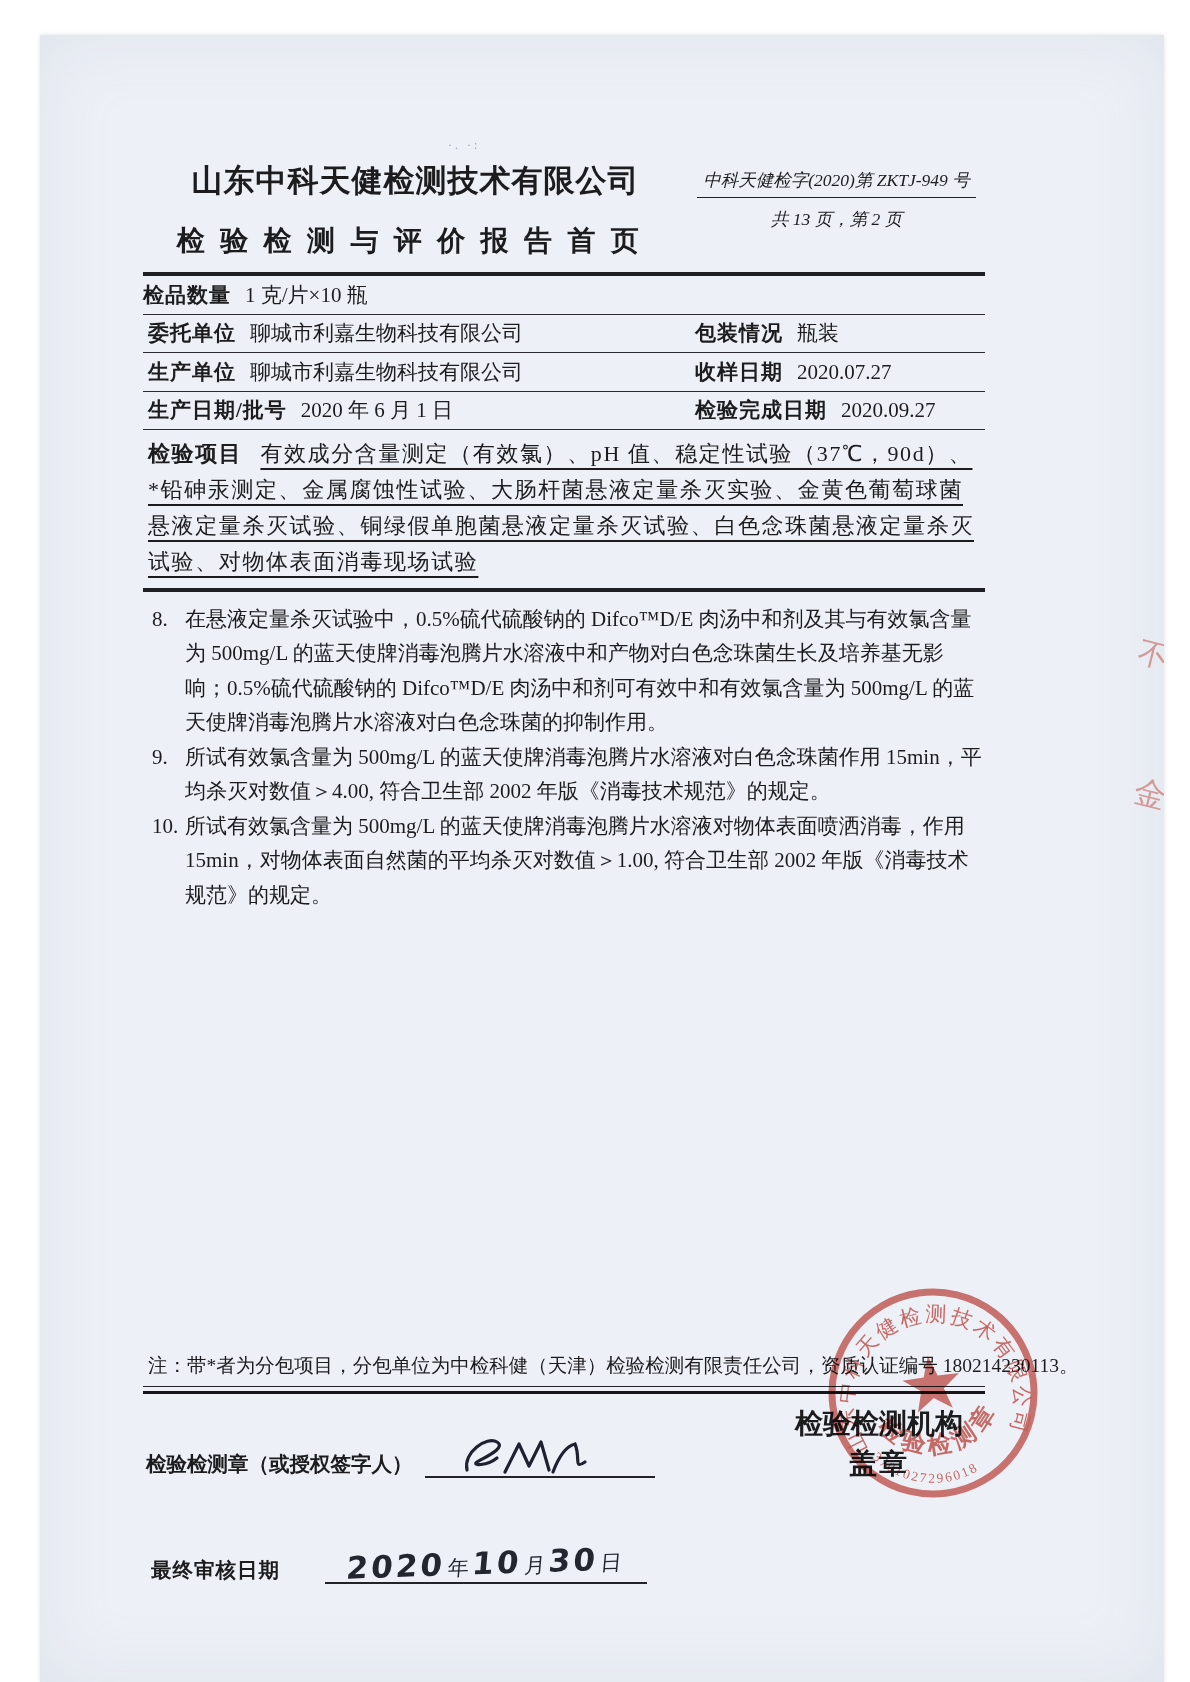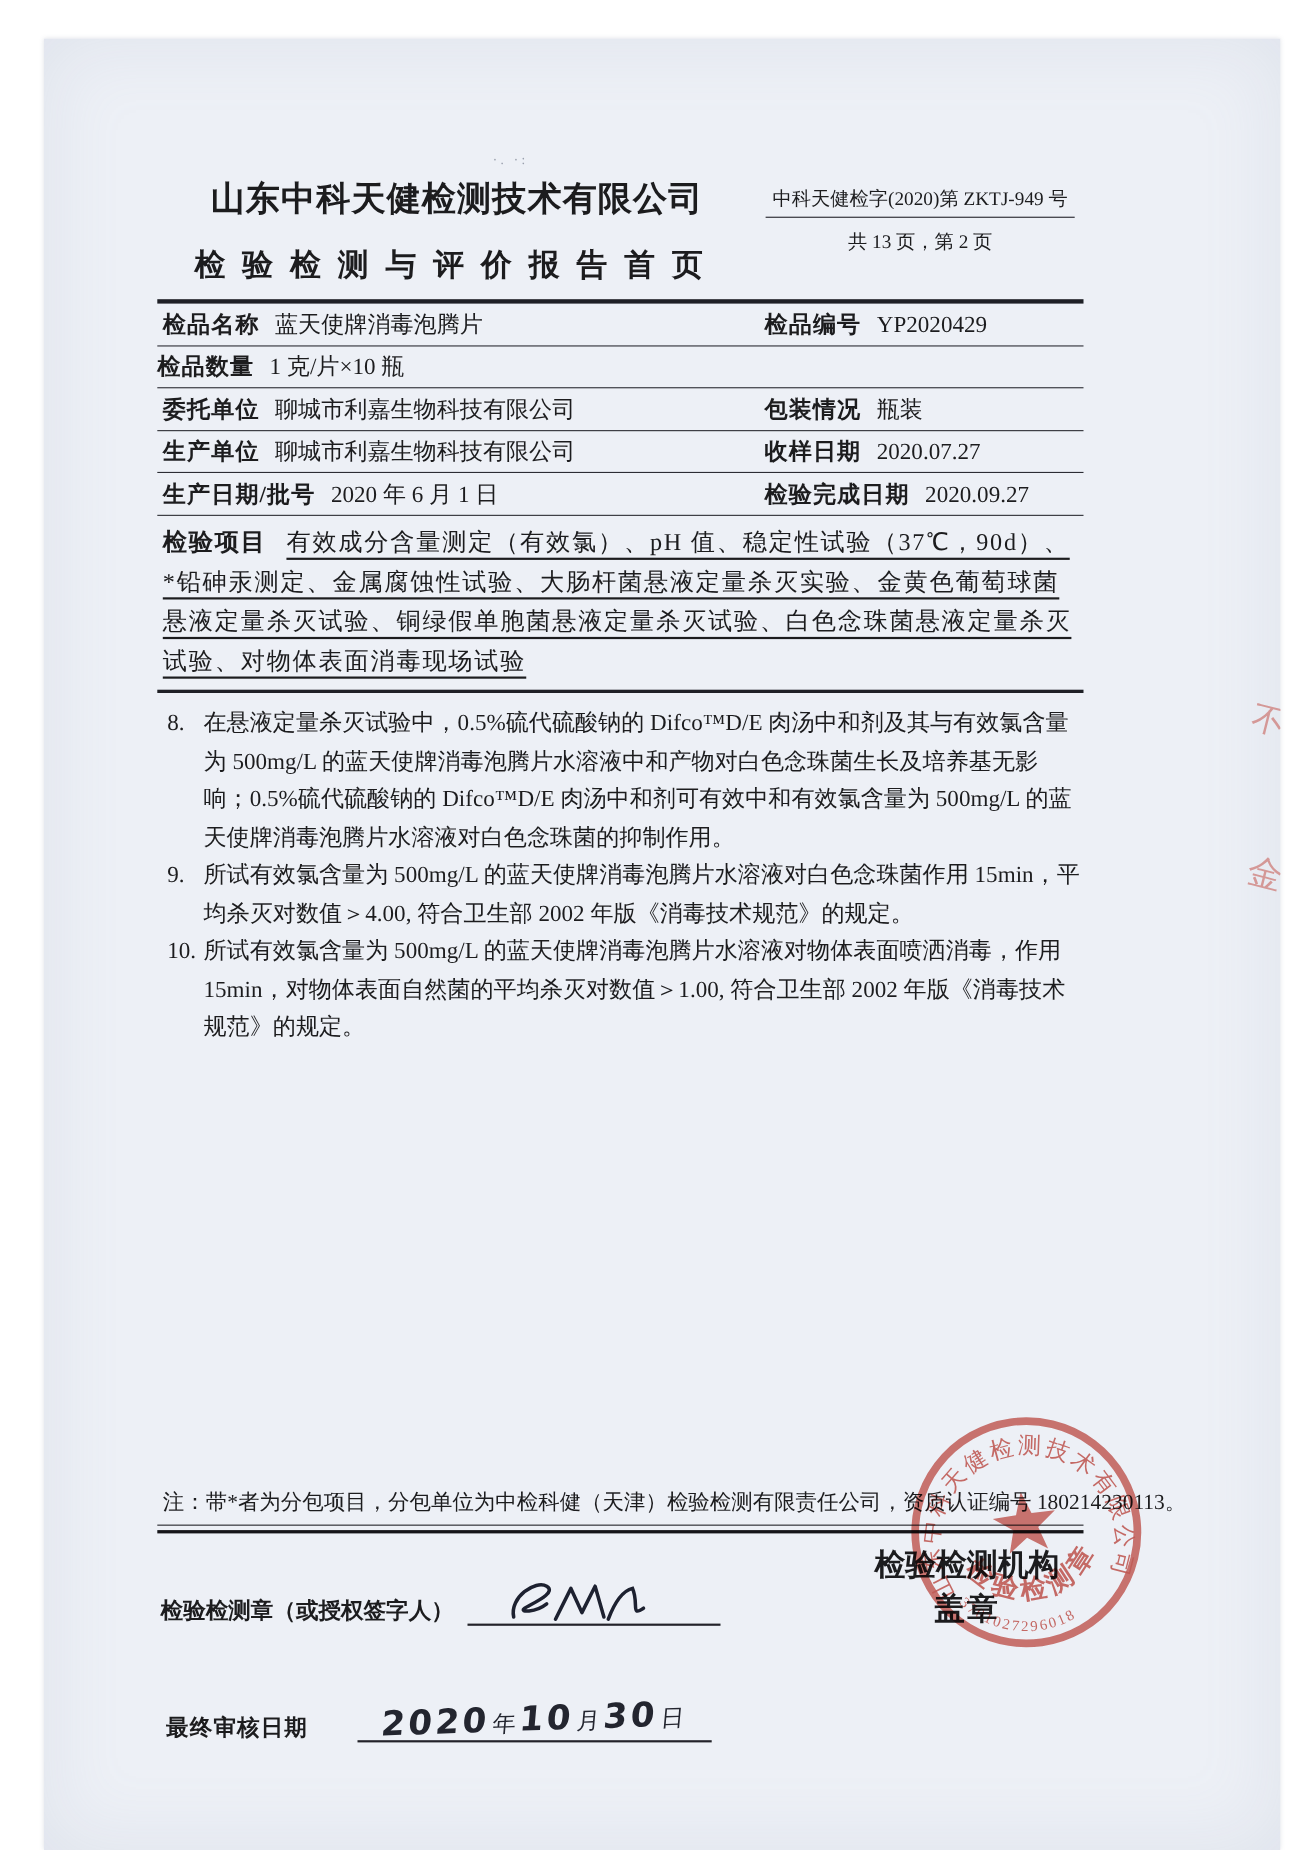--- a/index.html
+++ b/index.html
@@ -18,21 +18,21 @@
     box-shadow: inset 0 0 70px rgba(150,160,185,.16), 0 0 4px rgba(120,130,150,.25);
     overflow:hidden;
   }
   .content { position:absolute; left:143px; top:0; width:842px; }
 
   
   .hdr { display:flex; margin-top:160px; }
   .hdr-left { width:545px; text-align:center; }
   .company-title { font-size:31px; font-weight:bold; letter-spacing:1px; white-space:nowrap; }
   .report-title { margin-top:20px; font-size:28px; font-weight:bold; letter-spacing:0.55em; white-space:nowrap; }
-  .hdr-right { flex:1; padding-top:8px; text-align:center; font-size:17.5px; }
+  .hdr-right { flex:1; padding-top:8px; text-align:center; font-size:17.5px;font-style:italic; }
   .report-no { display:inline-block; border-bottom:1.5px solid #23232a; padding:0 6px 5px; white-space:nowrap; }
   .pagination { margin-top:9px; }
   .rule-thick { height:4px; background:#1f2026; margin-top:12px; }
 
   
   .tr { display:flex; align-items:center; height:37.5px; border-bottom:1.6px solid #2c2d34; font-size:21px; }
   .td-l { display:flex; align-items:baseline; width:552px; padding-left:5px; box-sizing:border-box; }
   .td-r { display:flex; align-items:baseline; flex:1; }
   .lbl { font-weight:bold; margin-right:14px; white-space:nowrap; letter-spacing:1px; }
   .val { white-space:nowrap; }
@@ -99,30 +99,20 @@
     </div>
     <div class="hdr-right">
       <div class="report-no">中科天健检字(2020)第 ZKTJ-949 号</div>
       <div class="pagination">共 13 页，第 2 页</div>
     </div>
   </div>
 
   <div class="rule-thick"></div>
 
   <div>
-    <div class="tr">
-      <div class="td-l">
-        <span class="lbl">检品名称</span>
-        <span class="val">蓝天使牌消毒泡腾片</span>
-      </div>
-      <div class="td-r">
-        <span class="lbl">检品编号</span>
-        <span class="val">YP2020429</span>
-      </div>
-    </div>
     <div class="tr">
       <div class="td-r">
         <span class="lbl">检品数量</span>
         <span class="val">1 克/片×10 瓶</span>
       </div>
     </div>
     <div class="tr">
       <div class="td-l">
         <span class="lbl">委托单位</span>
         <span class="val">聊城市利嘉生物科技有限公司</span>

